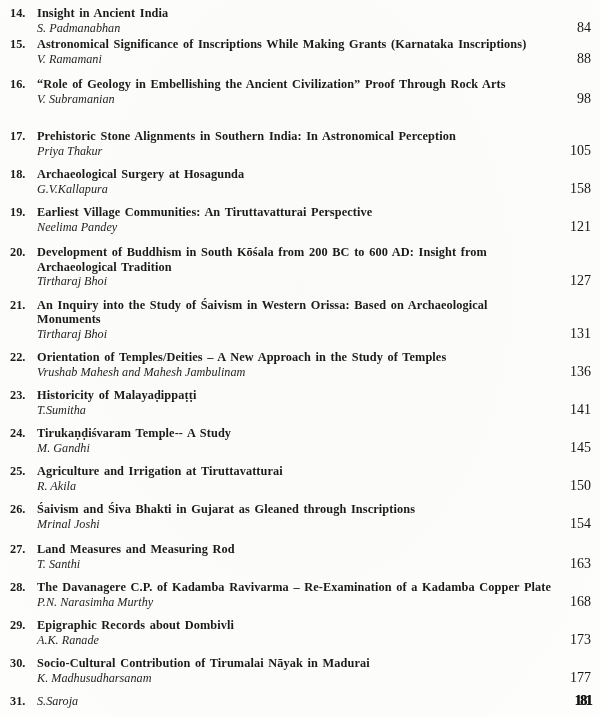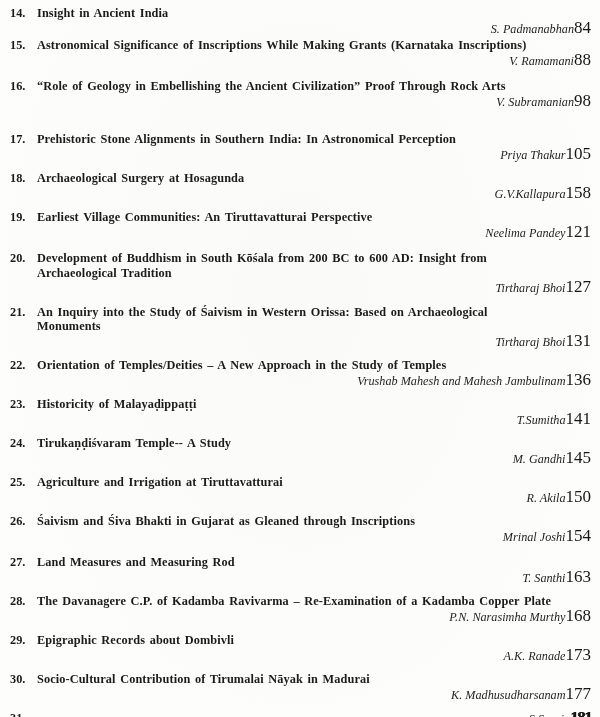--- a/index.html
+++ b/index.html
@@ -43,28 +43,28 @@
   .title {
     font-weight: bold;
     font-size: 12.3px;
     line-height: 14.5px;
     white-space: pre-line;
     word-spacing: 1.4px;
     letter-spacing: 0.1px;
   }
   .meta {
     display: flex;
-    justify-content: flex-end;
+    justify-content: space-between;
     align-items: baseline;
     font-size: 12.2px;
     line-height: 14.5px;
   }
   .author { font-style: italic; color: #242424; }
   .page-num {
-    font-size: 17px;
+    font-size: 14px;
     color: #161616;
     padding-right: 1px;
     word-spacing: normal;
   }
   .page-num.smudged {
     font-weight: 700;
     letter-spacing: -1.5px;
     text-shadow: 0.6px 0 0 #161616;
   }
 </style>

